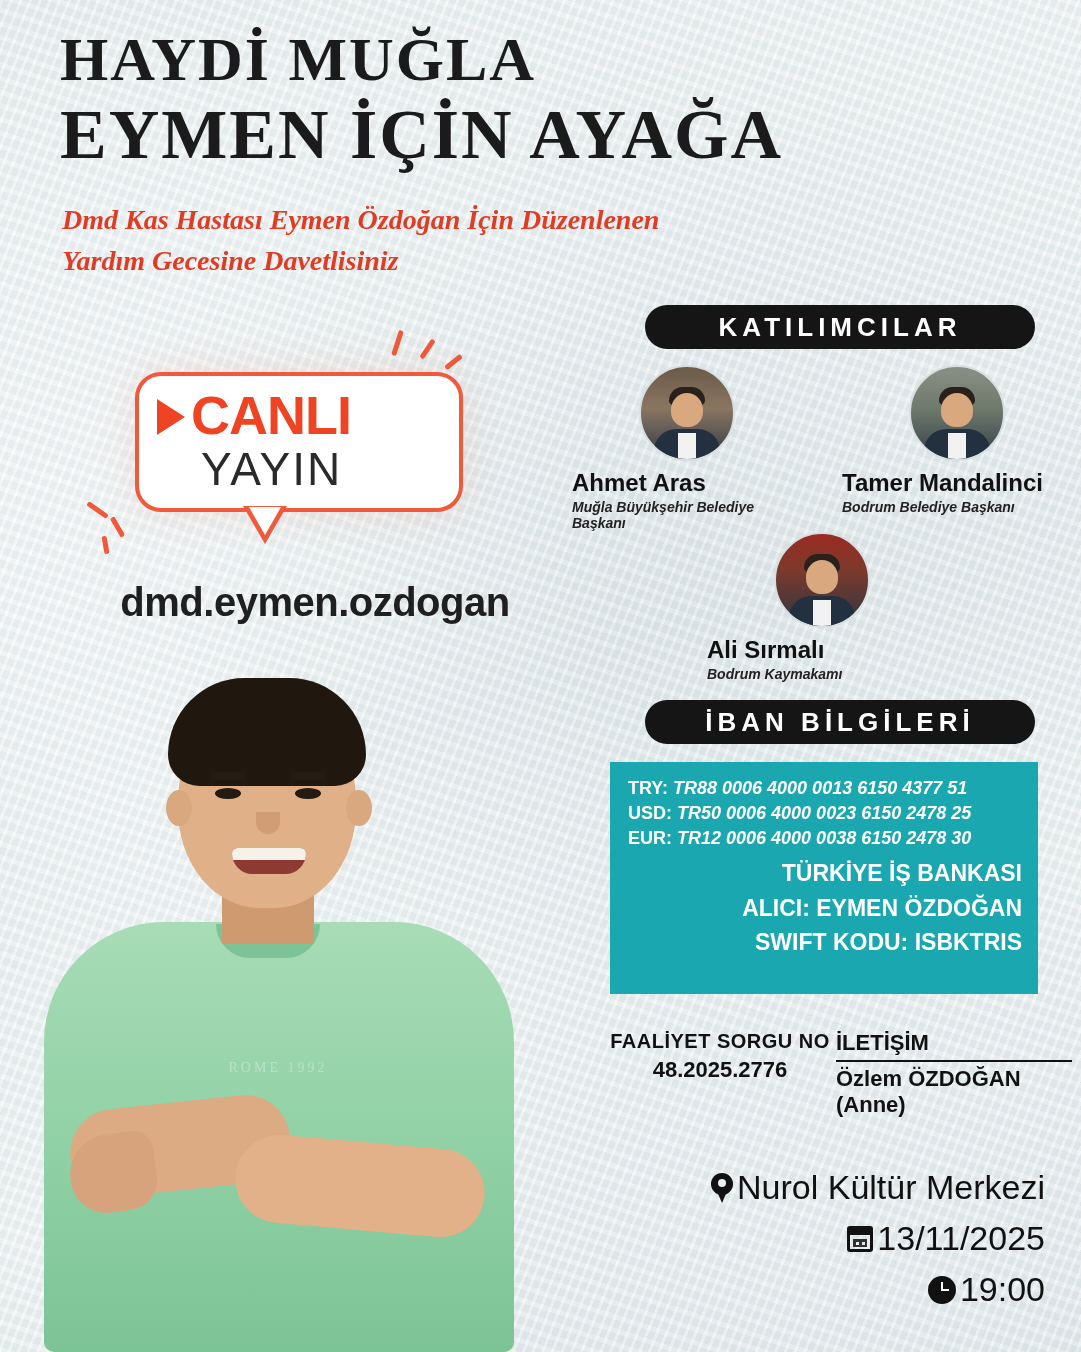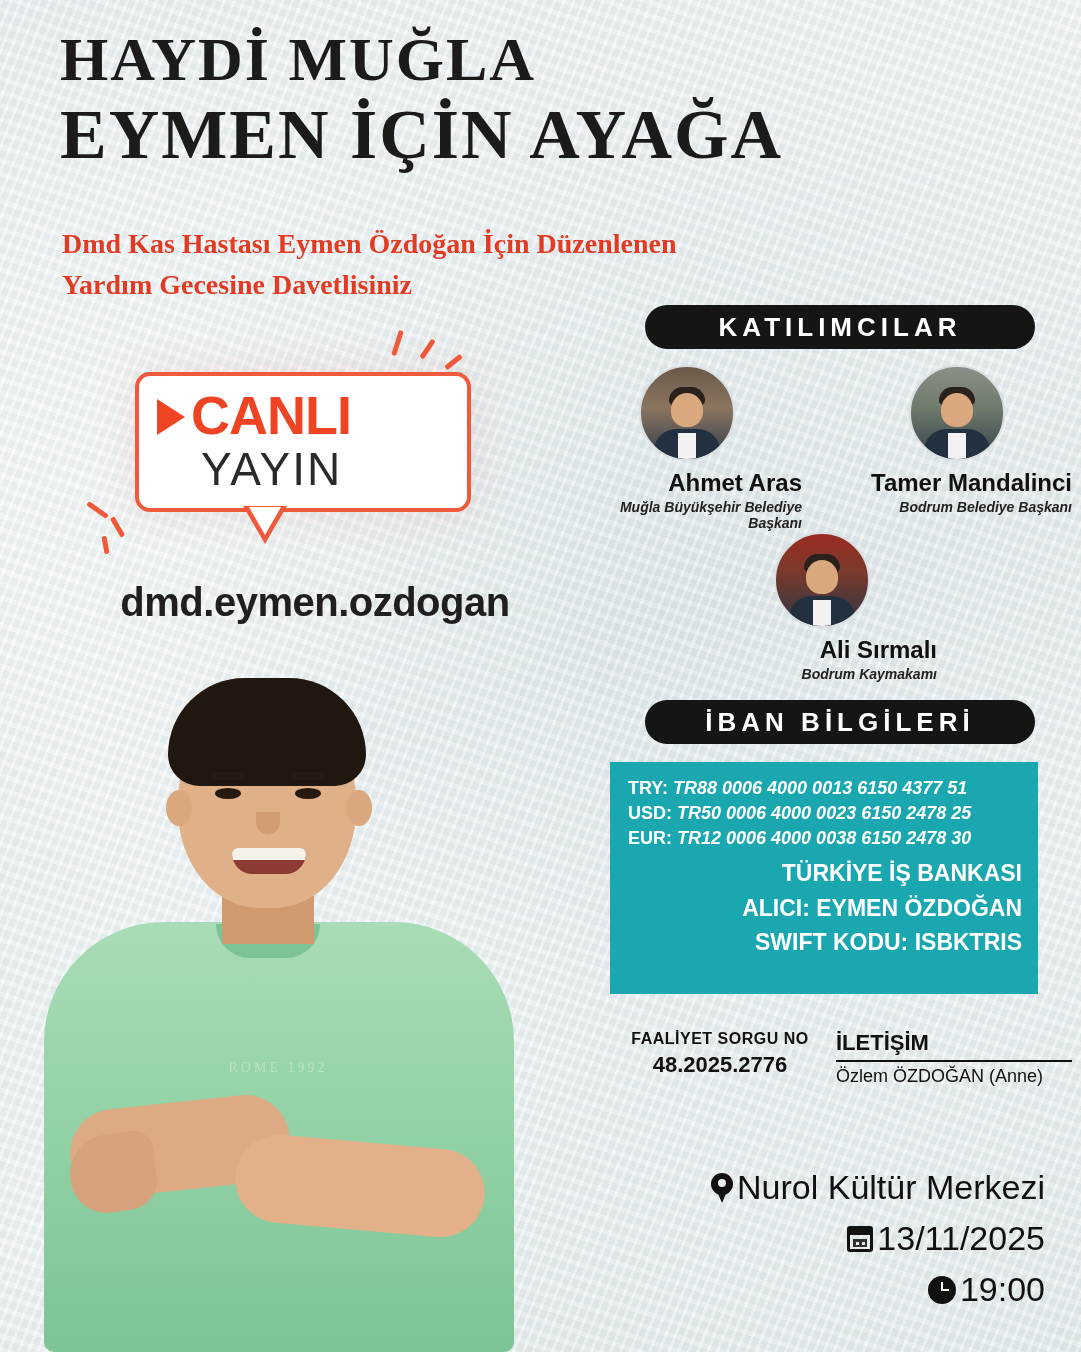--- a/index.html
+++ b/index.html
@@ -48,46 +48,45 @@
   }
   .headline .l1 { font-size: 62px; }
   .headline .l2 { font-size: 70px; margin-top: 10px; }
 
   .subhead {
     position: absolute;
     left: 62px;
     top: 200px;
     width: 840px;
     font-family: "Liberation Serif", serif;
+    font-style: italic;
     font-weight: bold;
     font-size: 28px;
     line-height: 1.45;
     color: #e23b24;
-    margin-top: 24px;
   }
 
   
   .live-wrap {
     position: absolute;
     left: 95px;
     top: 330px;
     width: 440px;
     height: 300px;
   }
   .bubble {
     position: absolute;
     left: 40px;
     top: 42px;
     width: 320px;
     height: 132px;
     background: #ffffff;
     border: 4px solid #ef5a3c;
-    border-radius: 15px;
+    border-radius: 26px;
     box-shadow: 0 0 40px rgba(239,90,60,0.12);
-    padding-left: 8px;
   }
   .bubble:after {
     content: "";
     position: absolute;
     left: 104px;
     bottom: -36px;
     width: 0; height: 0;
     border-left: 22px solid transparent;
     border-right: 22px solid transparent;
     border-top: 38px solid #ef5a3c;
@@ -164,21 +163,21 @@
     font-size: 26px;
     line-height: 44px;
     height: 44px;
   }
   #pill-katilimcilar { left: 645px; top: 305px; width: 390px; }
   #pill-iban { left: 645px; top: 700px; width: 390px; }
 
   
   .participant {
     position: absolute;
-    text-align: right;
+    text-align: left;
     width: 230px;
   }
   .avatar {
     width: 92px;
     height: 92px;
     border-radius: 50%;
     margin: 0 auto;
     overflow: hidden;
     position: relative;
     border: 2px solid #d9dfe1;
@@ -277,34 +276,34 @@
   
   .faaliyet {
     position: absolute;
     left: 610px;
     top: 1030px;
     width: 220px;
     text-align: center;
     font-family: "Liberation Sans", sans-serif;
     color: #111;
   }
-  .faaliyet .t { font-weight: bold; font-size: 16px; letter-spacing: 0.5px; }
+  .faaliyet .t { font-weight: bold; font-size: 20px; letter-spacing: 0.5px; }
   .faaliyet .v { font-weight: bold; font-size: 22px; margin-top: 4px; }
   .iletisim {
     position: absolute;
     left: 836px;
     top: 1030px;
     width: 236px;
     text-align: left;
     font-family: "Liberation Sans", sans-serif;
     color: #111;
   }
   .iletisim .t { font-weight: bold; font-size: 22px; }
   .iletisim .rule { height: 2px; background: #111; margin: 4px 0 4px 0; }
-  .iletisim .v { font-weight: normal; font-size: 18px; }
+  .iletisim .v { font-weight: bold; font-size: 22px; }
 
   
   .event {
     position: absolute;
     right: 36px;
     top: 1168px;
     width: 420px;
     text-align: right;
     font-family: "Liberation Sans", sans-serif;
     color: #111;

